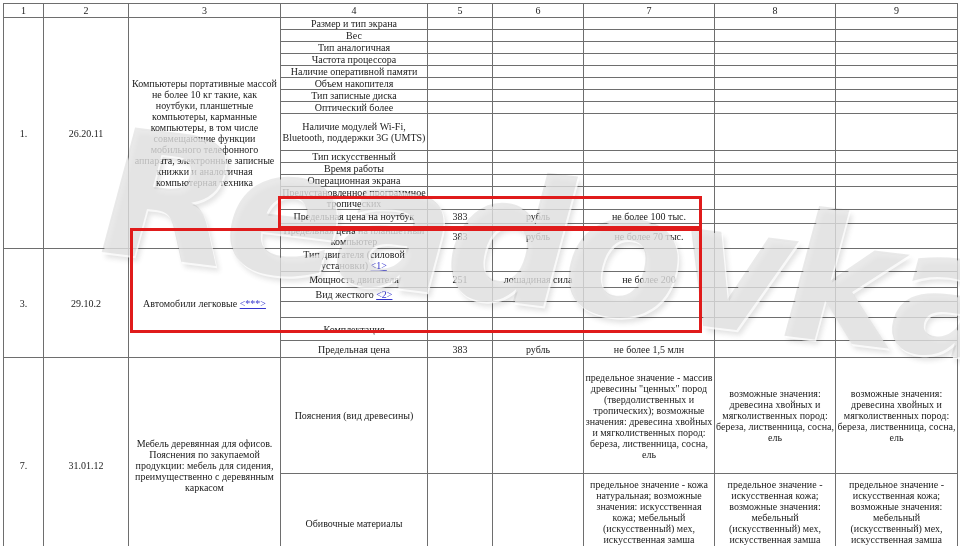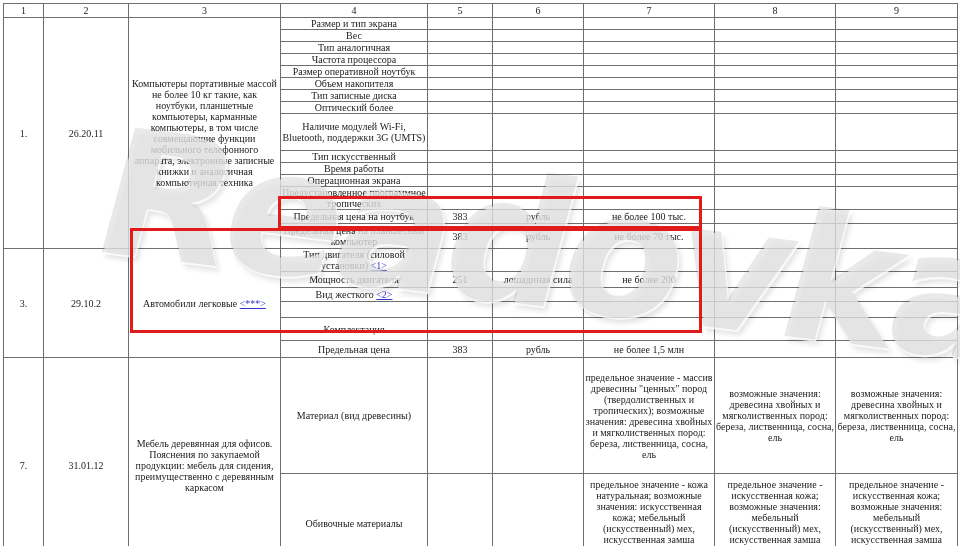--- a/index.html
+++ b/index.html
@@ -94,21 +94,21 @@
     </tr>
     <tr class="r11">
       <td>Частота процессора</td>
       <td></td>
           <td></td>
       <td></td>
           <td></td>
       <td></td>
     </tr>
     <tr class="r11">
-      <td>Размер оперативной ноутбук</td>
+      <td>Наличие оперативной памяти</td>
       <td></td>
           <td></td>
       <td></td>
           <td></td>
       <td></td>
     </tr>
     <tr class="r11">
       <td>Объем накопителя</td>
       <td></td>
           <td></td>
@@ -247,21 +247,21 @@
       <td>рубль</td>
       <td>не более 1,5 млн</td>
       <td></td>
           <td></td>
     </tr>
 
     <tr class="r115">
       <td class="toprow" rowspan="2">7.</td>
       <td class="toprow" rowspan="2">31.01.12</td>
       <td class="toprow" rowspan="2">Мебель деревянная для офисов. Пояснения по закупаемой продукции: мебель для сидения, преимущественно с деревянным каркасом</td>
-      <td class="vtop">Материал (вид древесины)</td>
+      <td class="vtop">Пояснения (вид древесины)</td>
       <td></td>
       <td></td>
       <td class="vtop">предельное значение - массив древесины "ценных" пород (твердолиственных и тропических); возможные значения: древесина хвойных и мягколиственных пород: береза, лиственница, сосна, ель</td>
       <td class="vtop">возможные значения: древесина хвойных и мягколиственных пород: береза, лиственница, сосна, ель</td>
       <td class="vtop">возможные значения: древесина хвойных и мягколиственных пород: береза, лиственница, сосна, ель</td>
     </tr>
     <tr class="r98">
       <td class="vtop">Обивочные материалы</td>
       <td></td>
       <td></td>

